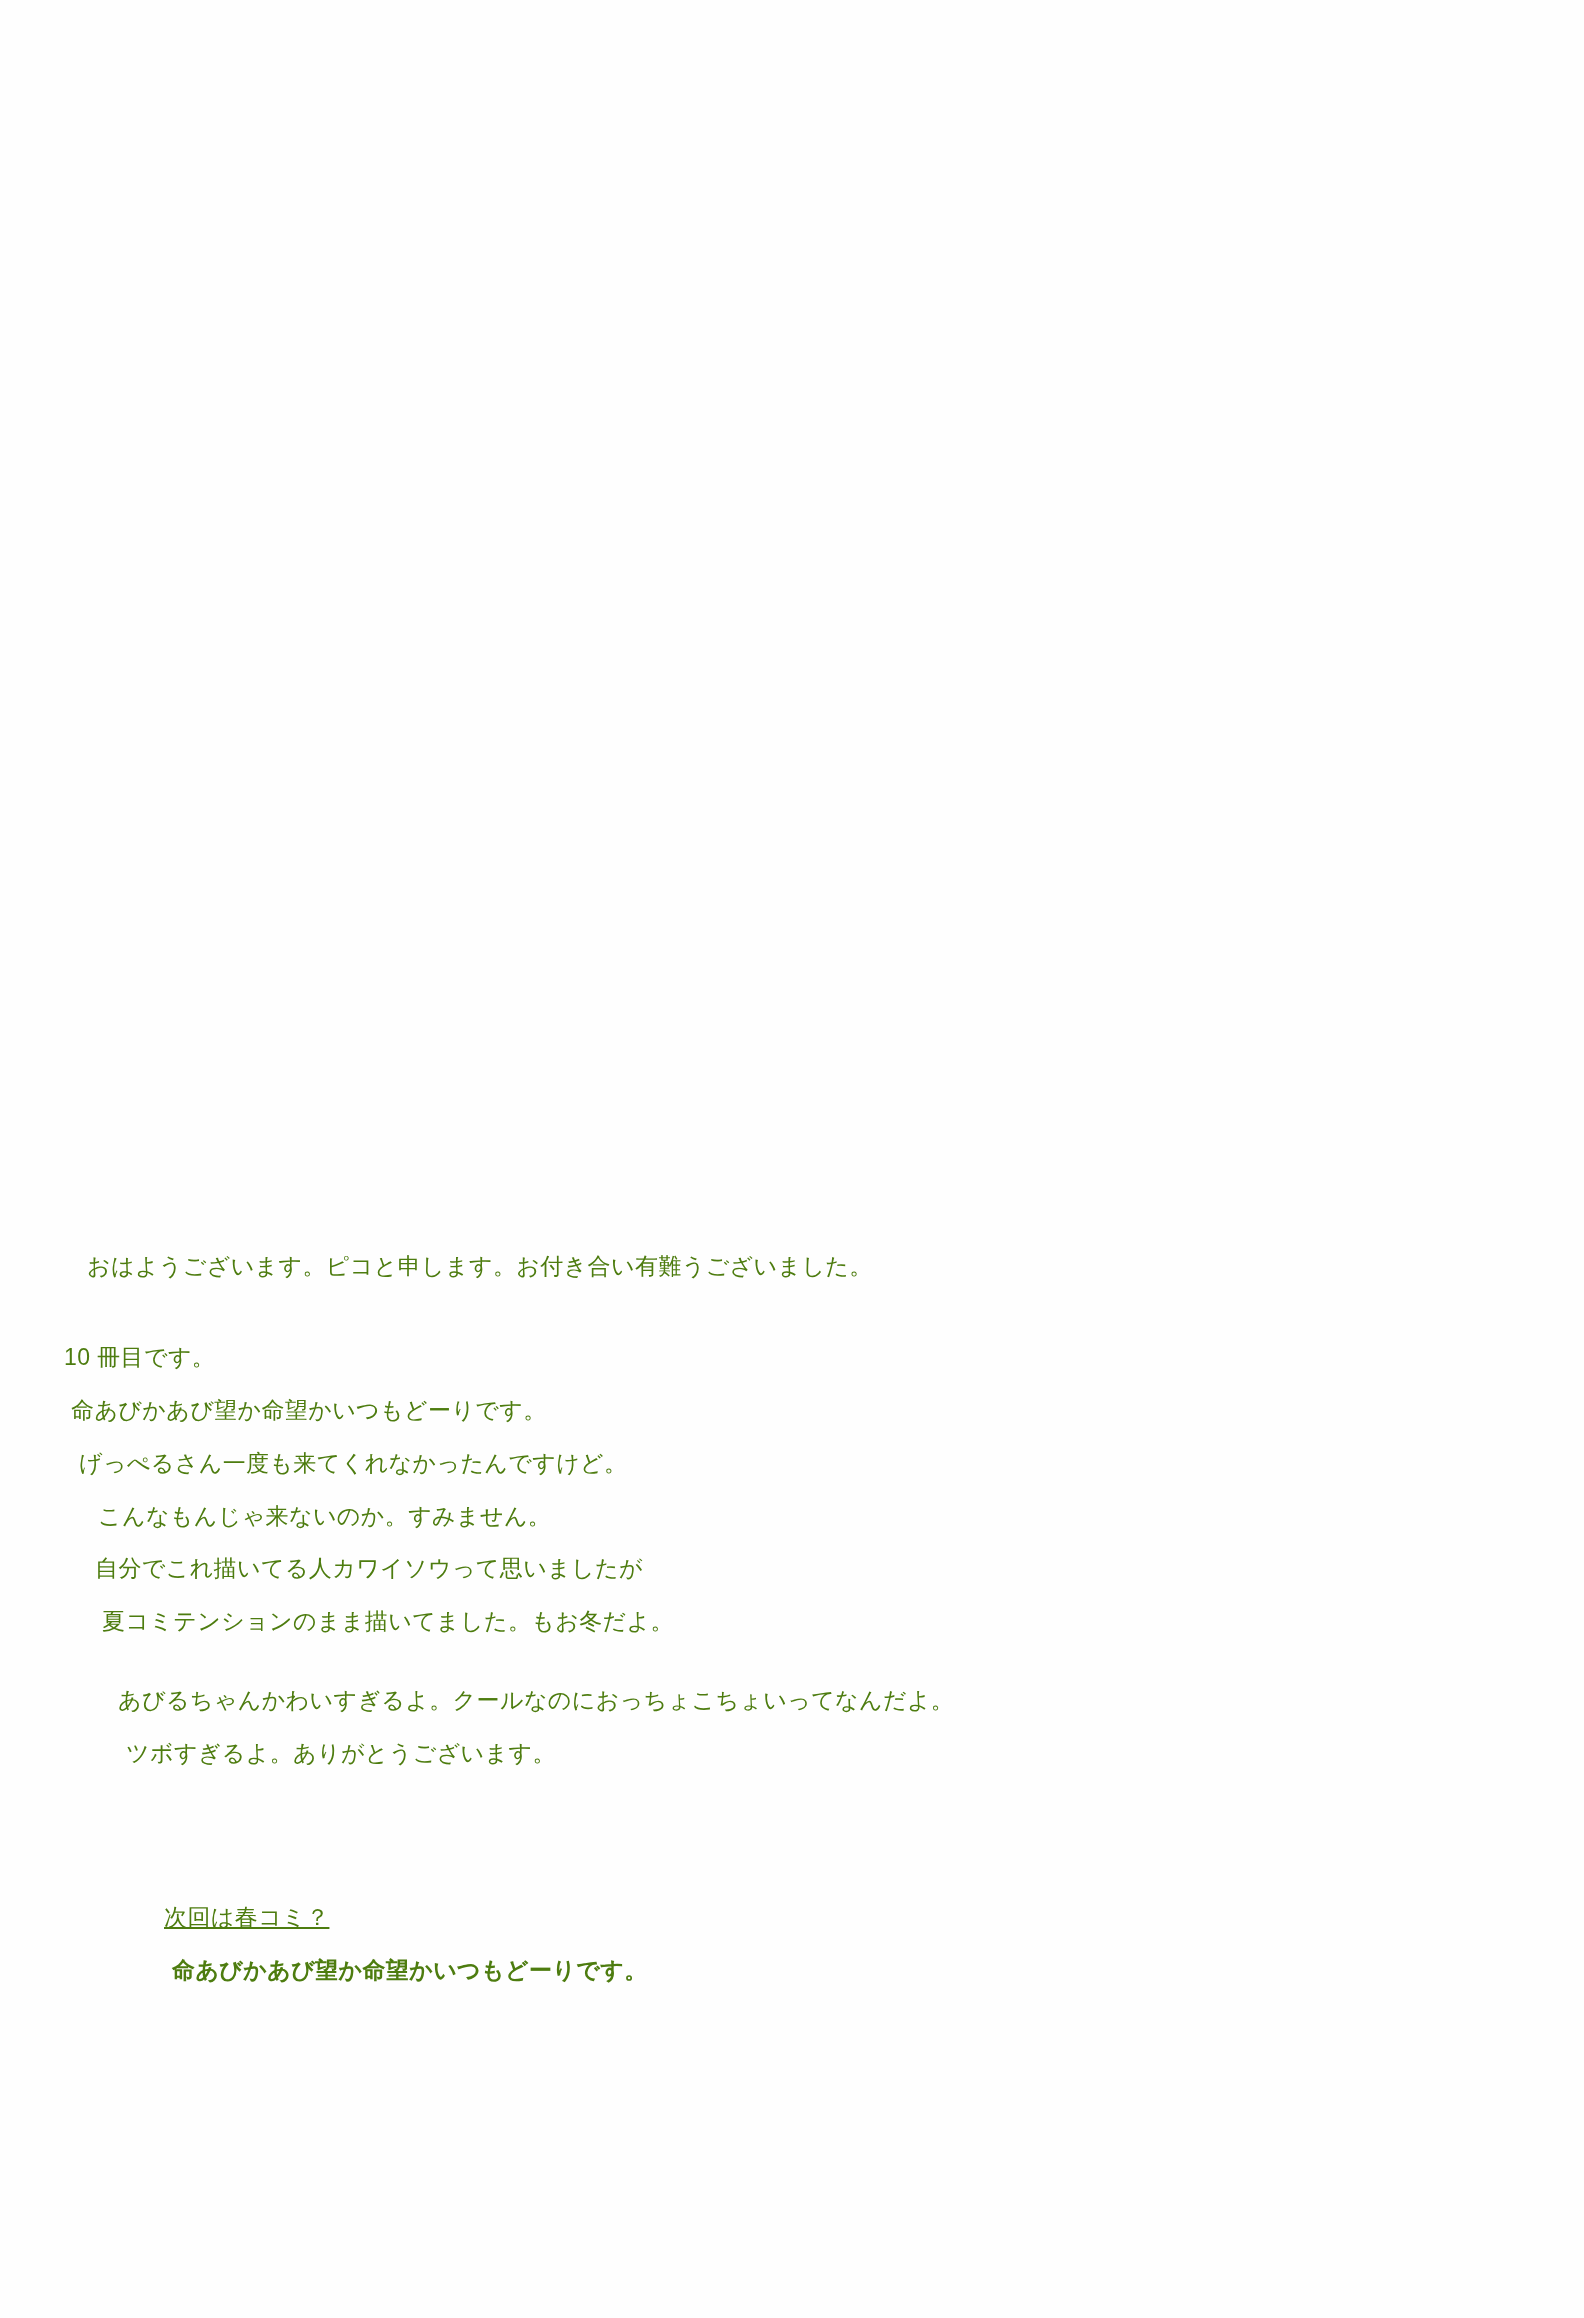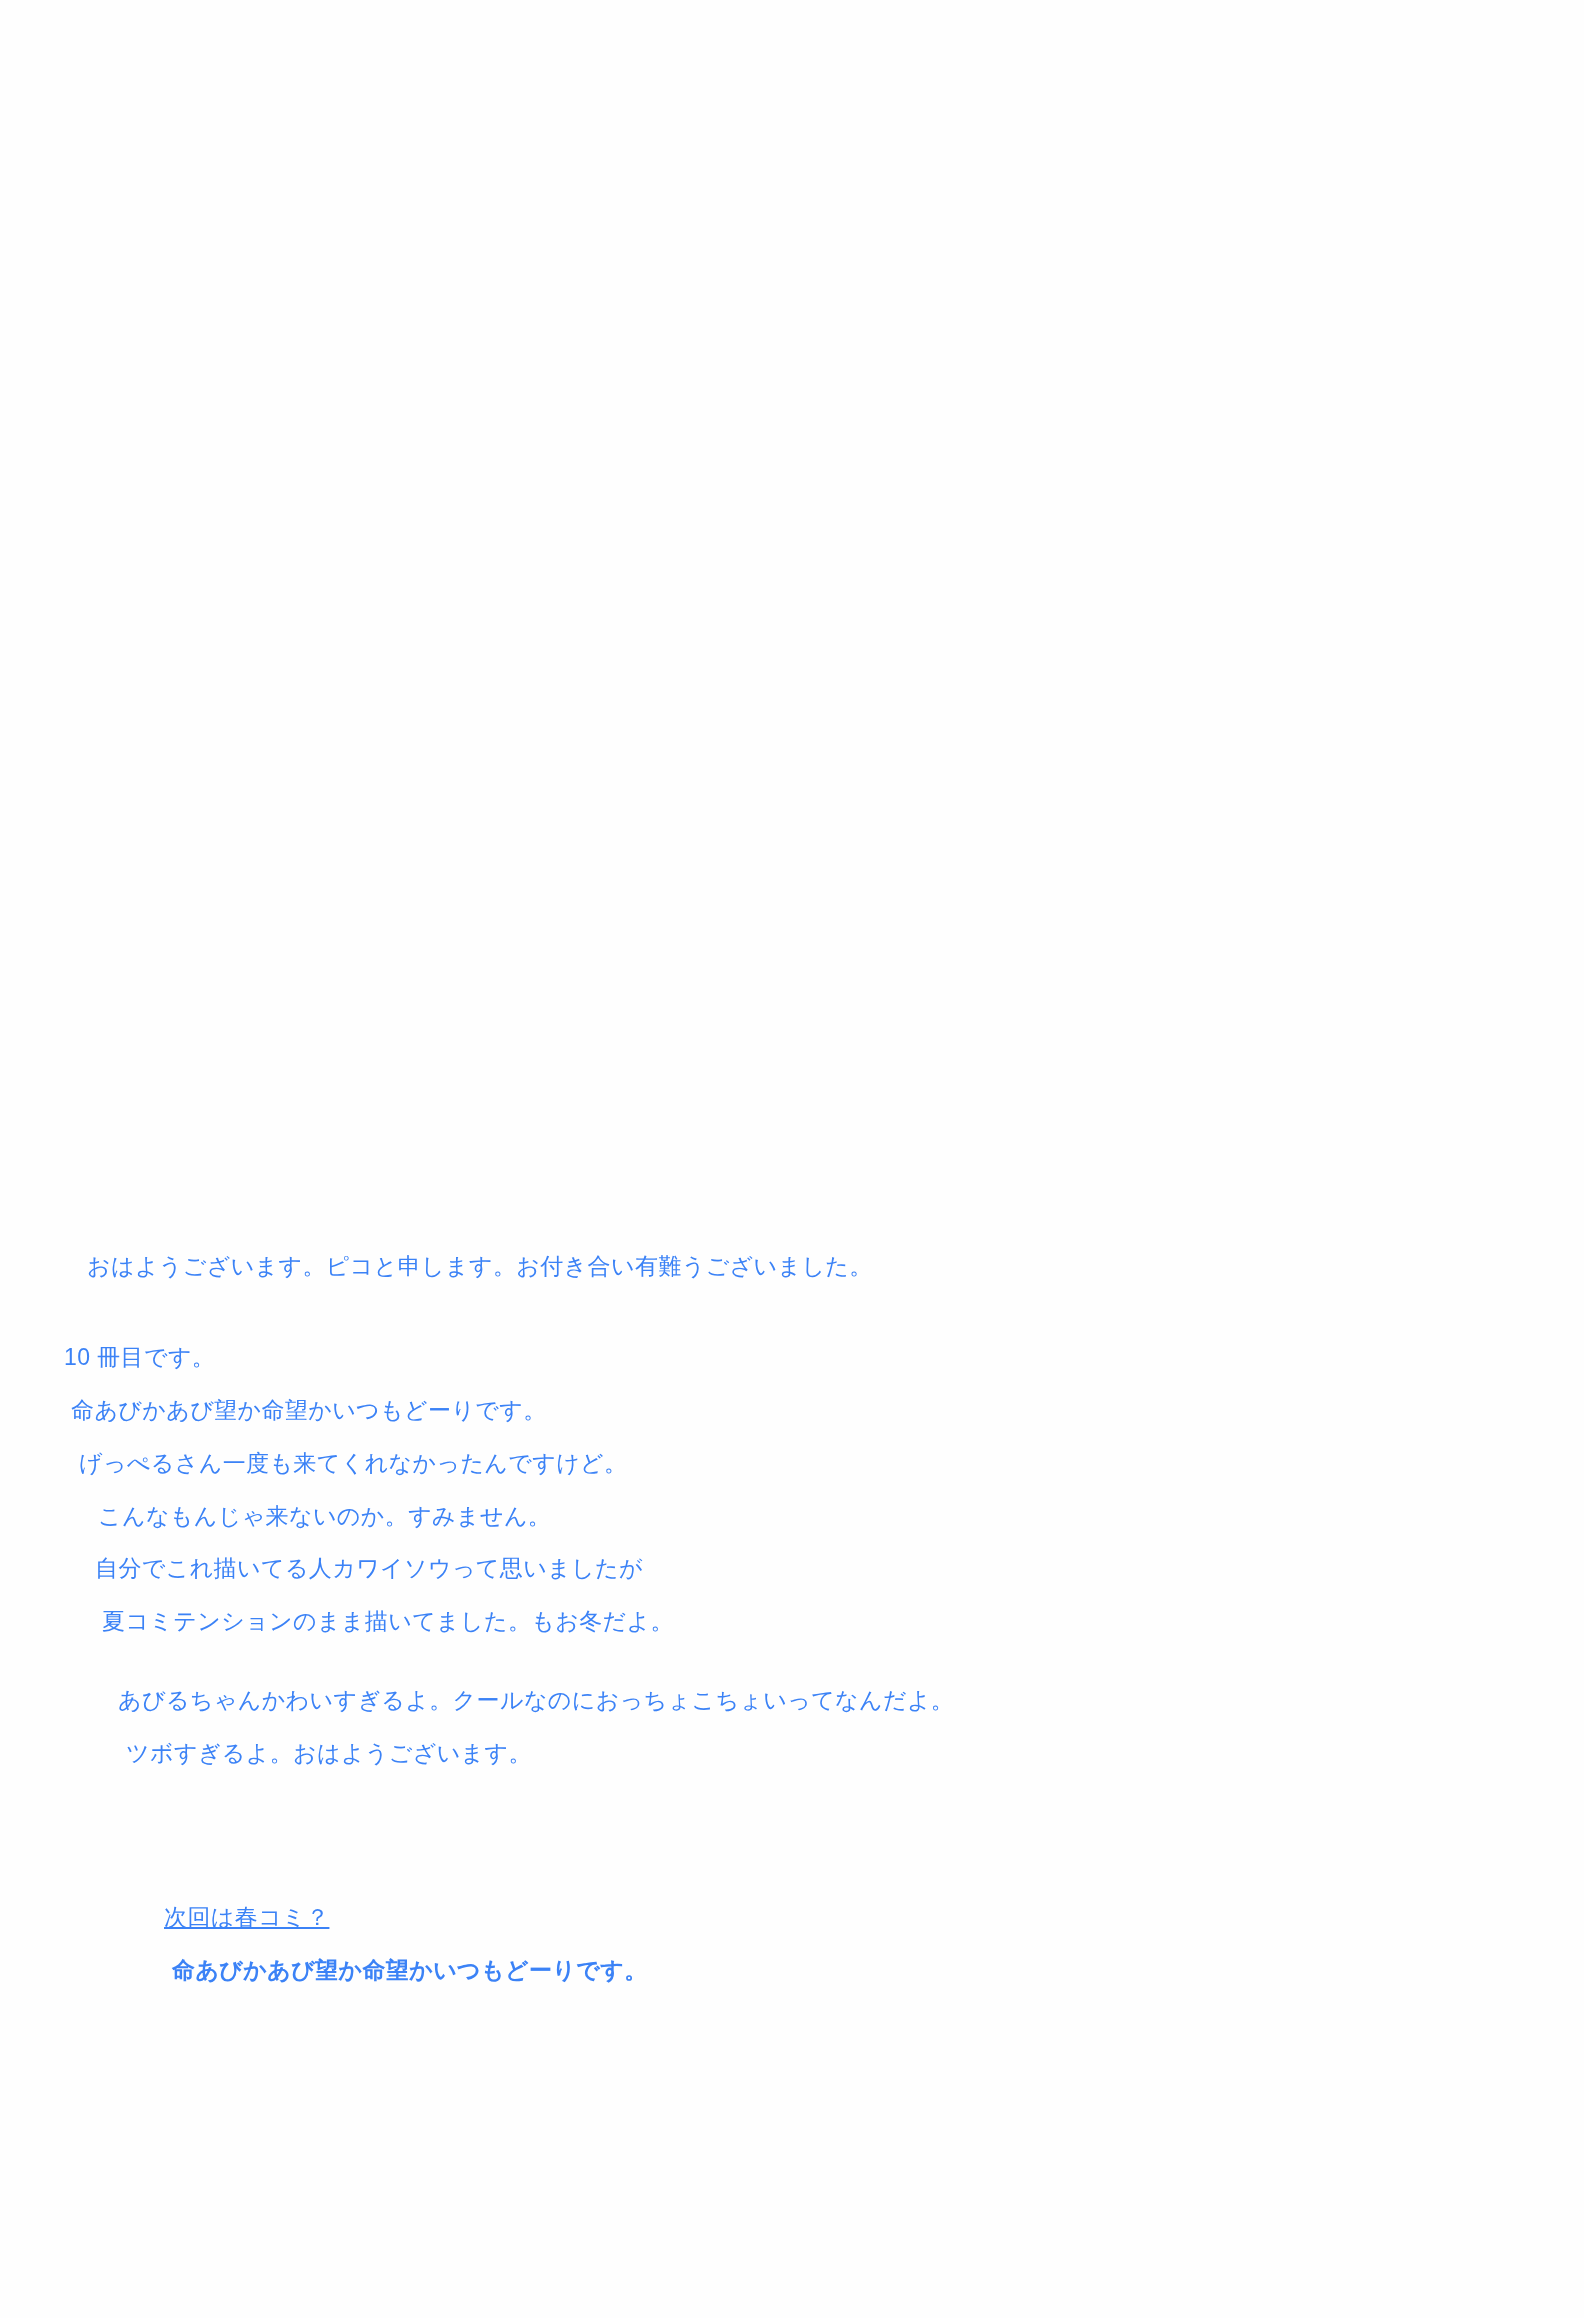--- a/index.html
+++ b/index.html
@@ -26,21 +26,21 @@
   .afterword {
     position: absolute;
     left: 0;
     top: 1255px;
     width: 1585px;
   }
 
   .line {
     font-size: 23px;
     line-height: 1.0;
-    color: #3b82f6;
+    color: #4d7c0f;
     white-space: pre;
     letter-spacing: 0.4px;
     font-weight: 400;
     text-align: right;
   }
 
   
   .l0  { position: absolute; left: 87px; top: 0px;    }
   .l1  { position: absolute; left: 64px;  top: 91px;  }
   .l2  { position: absolute; left: 71px;  top: 144px;  }
@@ -60,19 +60,19 @@
 
   <div class="afterword">
     <div class="line l0">おはようございます。ピコと申します。お付き合い有難うございました。</div>
     <div class="line l1">10 冊目です。</div>
     <div class="line l2">命あびかあび望か命望かいつもどーりです。</div>
     <div class="line l3">げっぺるさん一度も来てくれなかったんですけど。</div>
     <div class="line l4">こんなもんじゃ来ないのか。すみません。</div>
     <div class="line l5">自分でこれ描いてる人カワイソウって思いましたが</div>
     <div class="line l6">夏コミテンションのまま描いてました。もお冬だよ。</div>
     <div class="line l7">あびるちゃんかわいすぎるよ。クールなのにおっちょこちょいってなんだよ。</div>
-    <div class="line l8">ツボすぎるよ。おはようございます。</div>
+    <div class="line l8">ツボすぎるよ。ありがとうございます。</div>
     <div class="line l9">次回は春コミ？</div>
     <div class="line l10">命あびかあび望か命望かいつもどーりです。</div>
   </div>
 
 </div>
 
 
 </body></html>

